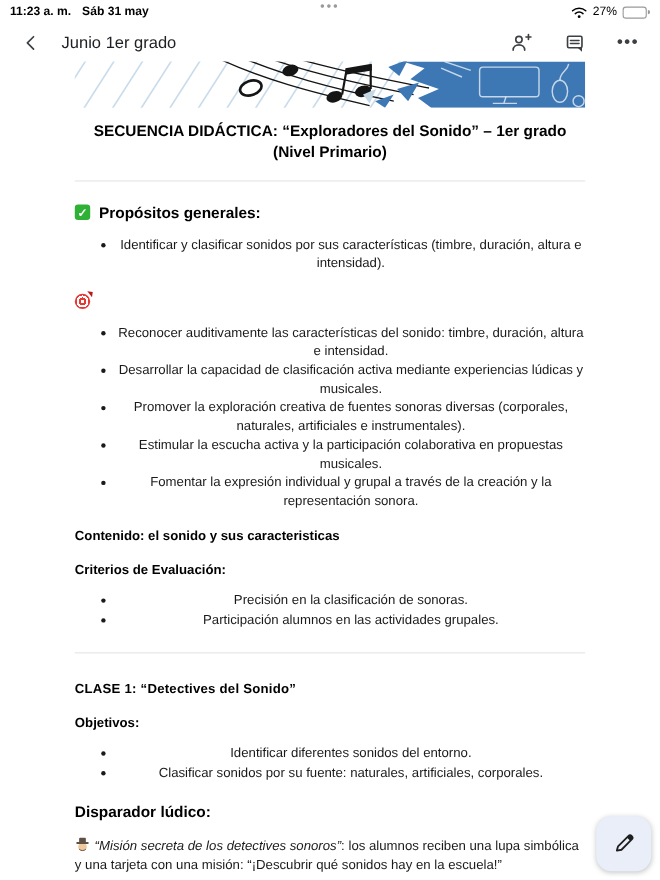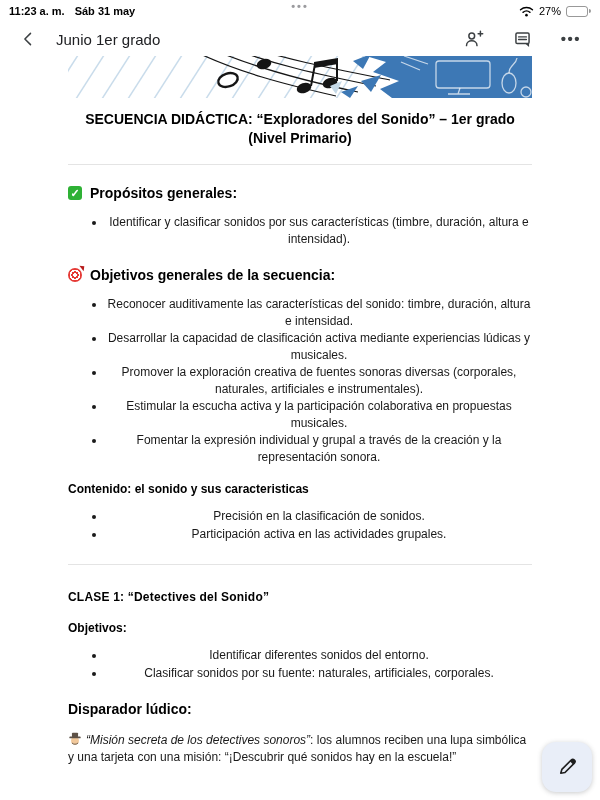--- a/index.html
+++ b/index.html
@@ -158,35 +158,35 @@
   <div class="sec-heading">
     <span class="check-icon">✓</span>
     <span>Propósitos generales:</span>
   </div>
   <ul>
       <li>Identificar y clasificar sonidos por sus características (timbre, duración, altura e intensidad).</li>
     </ul>
 
   <div class="sec-heading">
     <span class="target-icon"></span>
-    <span>Objetivos generales de la secuencia:</span>
   </div>
   <ul>
       <li>Reconocer auditivamente las características del sonido: timbre, duración, altura e intensidad.</li>
       <li>Desarrollar la capacidad de clasificación activa mediante experiencias lúdicas y musicales.</li>
       <li>Promover la exploración creativa de fuentes sonoras diversas (corporales, naturales, artificiales e instrumentales).</li>
       <li>Estimular la escucha activa y la participación colaborativa en propuestas musicales.</li>
       <li>Fomentar la expresión individual y grupal a través de la creación y la representación sonora.</li>
     </ul>
 
   <div class="bold-line">Contenido: el sonido y sus caracteristicas</div>
 
+  <div class="bold-line">Criterios de Evaluación:</div>
   <ul style="margin-top:12px;">
-      <li>Precisión en la clasificación de sonidos.</li>
-      <li>Participación activa en las actividades grupales.</li>
+      <li>Precisión en la clasificación de sonoras.</li>
+      <li>Participación alumnos en las actividades grupales.</li>
     </ul>
 
   <hr class="divider" style="margin-top:22px;">
 
   <h2 class="clase-title">CLASE 1: “Detectives del Sonido”</h2>
 
   <div class="bold-line" style="">Objetivos:</div>
   <ul style="margin-top:12px;">
       <li>Identificar diferentes sonidos del entorno.</li>
       <li>Clasificar sonidos por su fuente: naturales, artificiales, corporales.</li>

